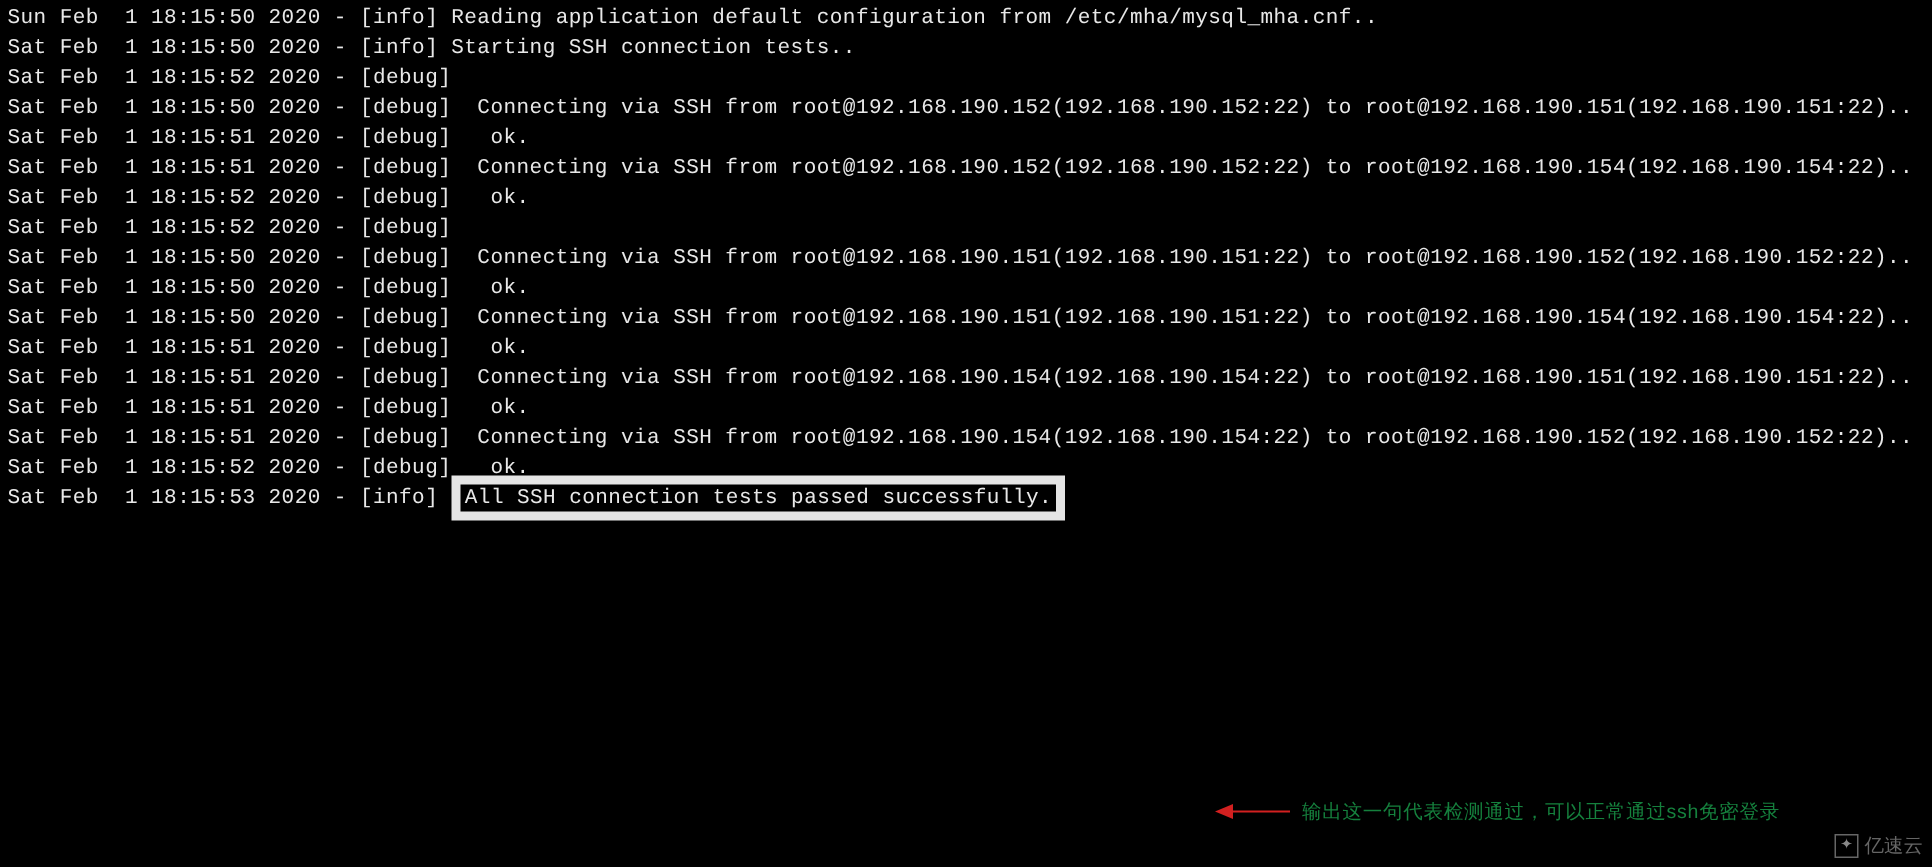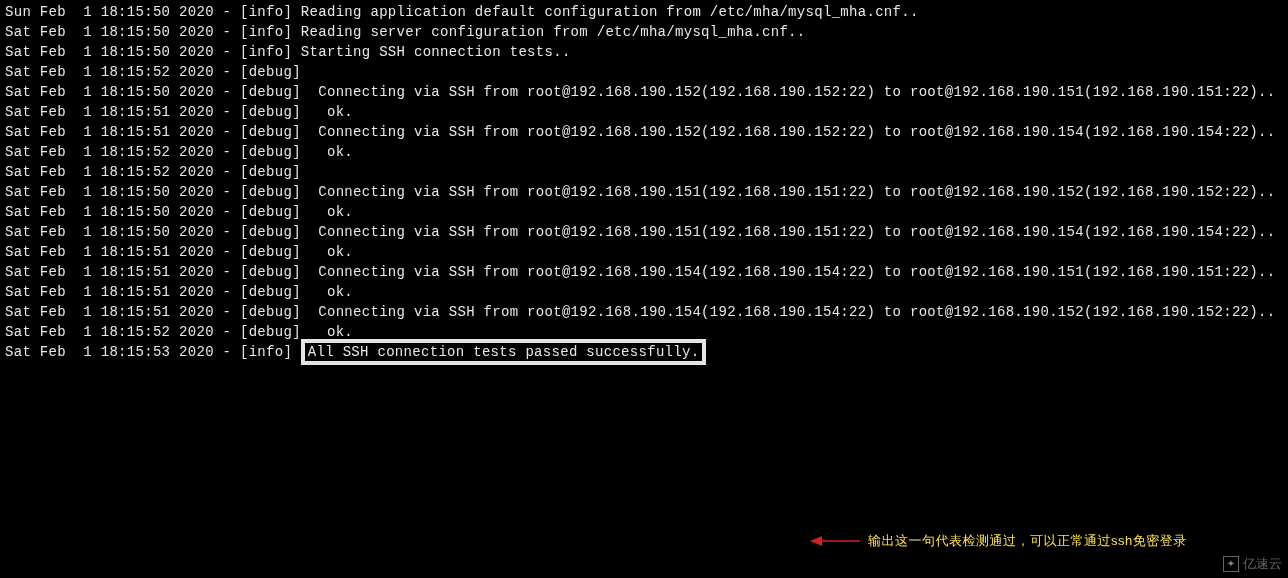--- a/index.html
+++ b/index.html
@@ -28,35 +28,35 @@
     .white { color: #e8e8e8; }
     .cursor {
       display: inline-block;
       width: 9px;
       height: 16px;
       background: #fff;
       vertical-align: text-bottom;
     }
     .box {
       display: inline;
-      border: 4px solid #e5e5e5;
+      border: 6px solid #e5e5e5;
       padding: 1px 3px;
       background: transparent;
     }
     .arrow-annot {
       position: absolute;
       left: 810px;
       top: 531px;
       width: 480px;
       display: flex;
       align-items: center;
     }
     .arrow-svg { flex-shrink: 0; }
     .annot-txt {
-      color: #fde047;
+      color: #15803d;
       font-family: Arial, "Microsoft YaHei", sans-serif;
       font-size: 13px;
       margin-left: 8px;
       letter-spacing: 0.5px;
       text-align: center;
     }
     .watermark {
       position: absolute;
       right: 6px;
       bottom: 4px;
@@ -70,21 +70,20 @@
     .wm-logo {
       width:16px;height:16px;border:1px solid #666;display:inline-flex;
       align-items:center;justify-content:center;font-size:10px;color:#888;
     }
   </style>
 </head>
 <body>
 
 <div id="term">
     <div class="line white">Sun Feb  1 18:15:50 2020 - [info] Reading application default configuration from /etc/mha/mysql_mha.cnf..</div>
-    <div class="line white">Sat Feb  1 18:15:50 2020 - [info] Reading server configuration from /etc/mha/mysql_mha.cnf..</div>
     <div class="line white">Sat Feb  1 18:15:50 2020 - [info] Starting SSH connection tests..</div>
     <div class="line white">Sat Feb  1 18:15:52 2020 - [debug] </div>
     <div class="line white">Sat Feb  1 18:15:50 2020 - [debug]  Connecting via SSH from root@192.168.190.152(192.168.190.152:22) to root@192.168.190.151(192.168.190.151:22)..</div>
     <div class="line white">Sat Feb  1 18:15:51 2020 - [debug]   ok.</div>
     <div class="line white">Sat Feb  1 18:15:51 2020 - [debug]  Connecting via SSH from root@192.168.190.152(192.168.190.152:22) to root@192.168.190.154(192.168.190.154:22)..</div>
     <div class="line white">Sat Feb  1 18:15:52 2020 - [debug]   ok.</div>
     <div class="line white">Sat Feb  1 18:15:52 2020 - [debug] </div>
     <div class="line white">Sat Feb  1 18:15:50 2020 - [debug]  Connecting via SSH from root@192.168.190.151(192.168.190.151:22) to root@192.168.190.152(192.168.190.152:22)..</div>
     <div class="line white">Sat Feb  1 18:15:50 2020 - [debug]   ok.</div>
     <div class="line white">Sat Feb  1 18:15:50 2020 - [debug]  Connecting via SSH from root@192.168.190.151(192.168.190.151:22) to root@192.168.190.154(192.168.190.154:22)..</div>

